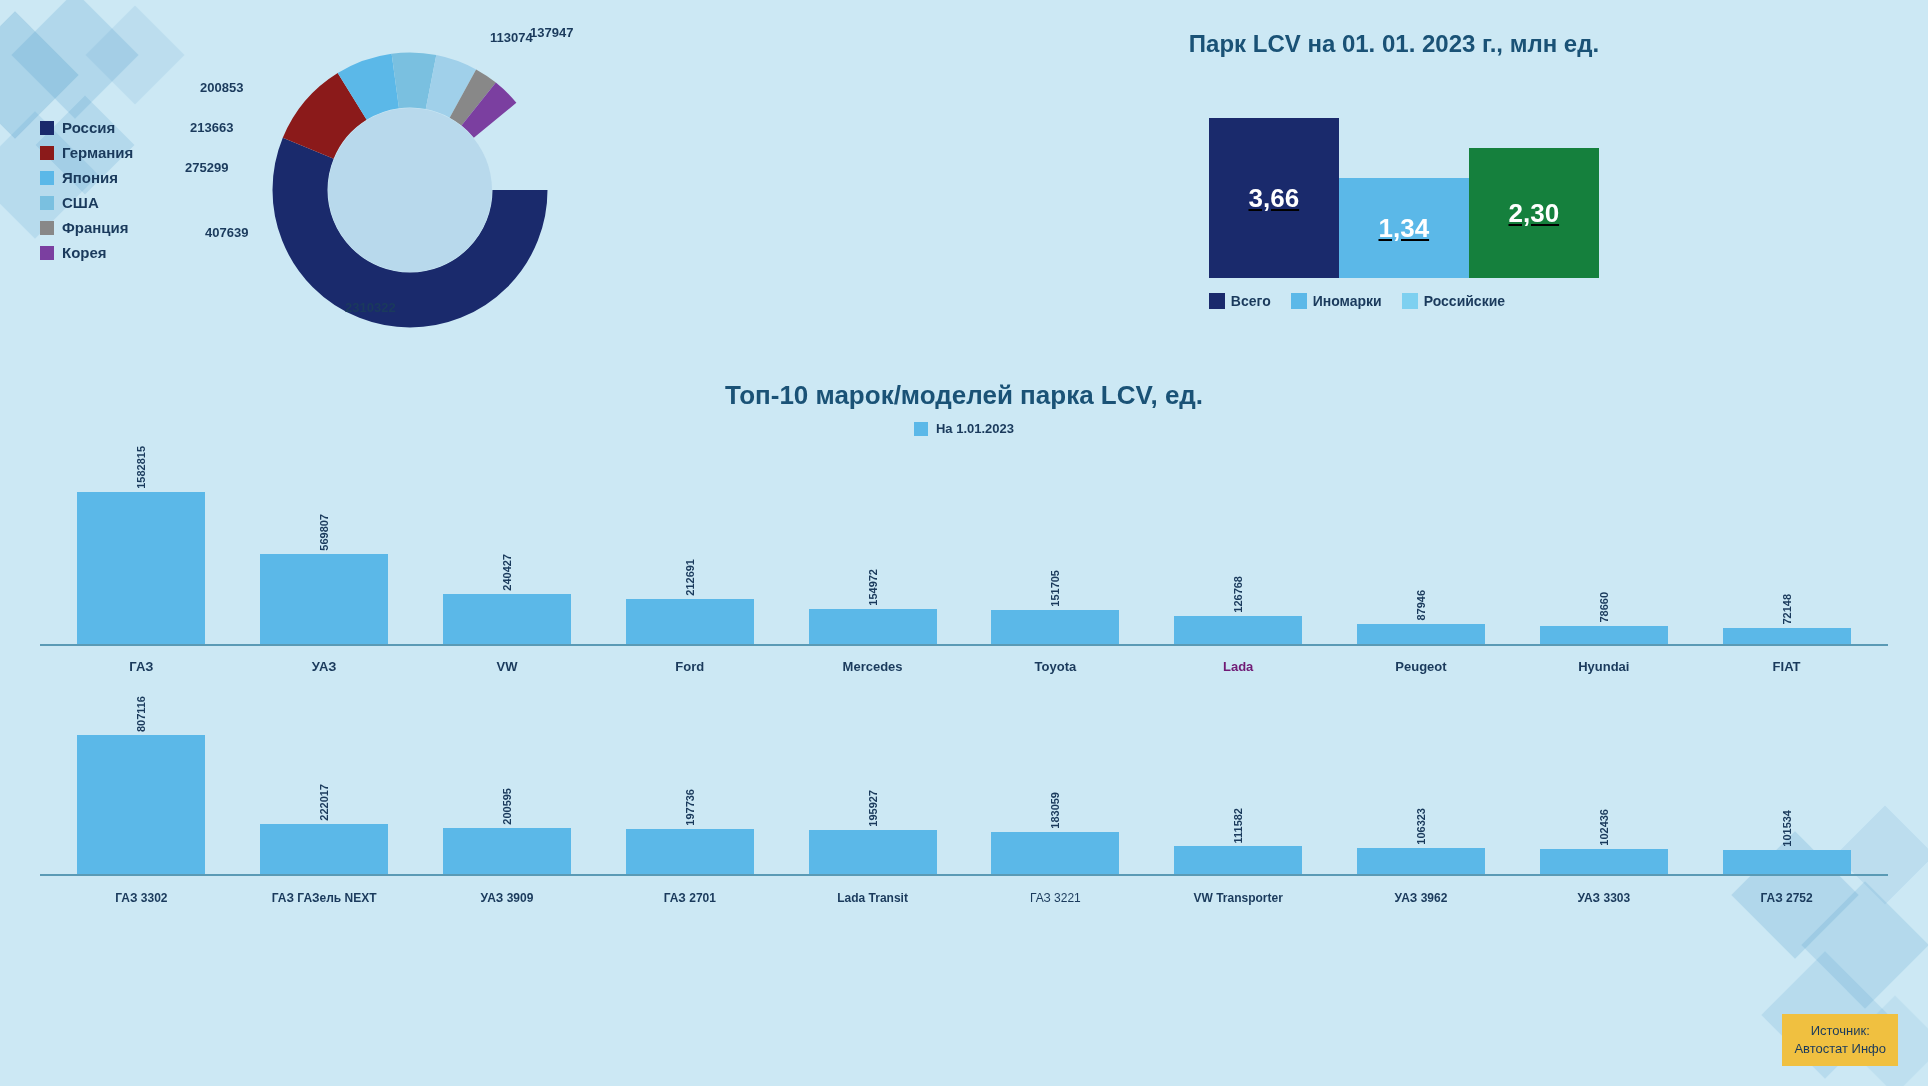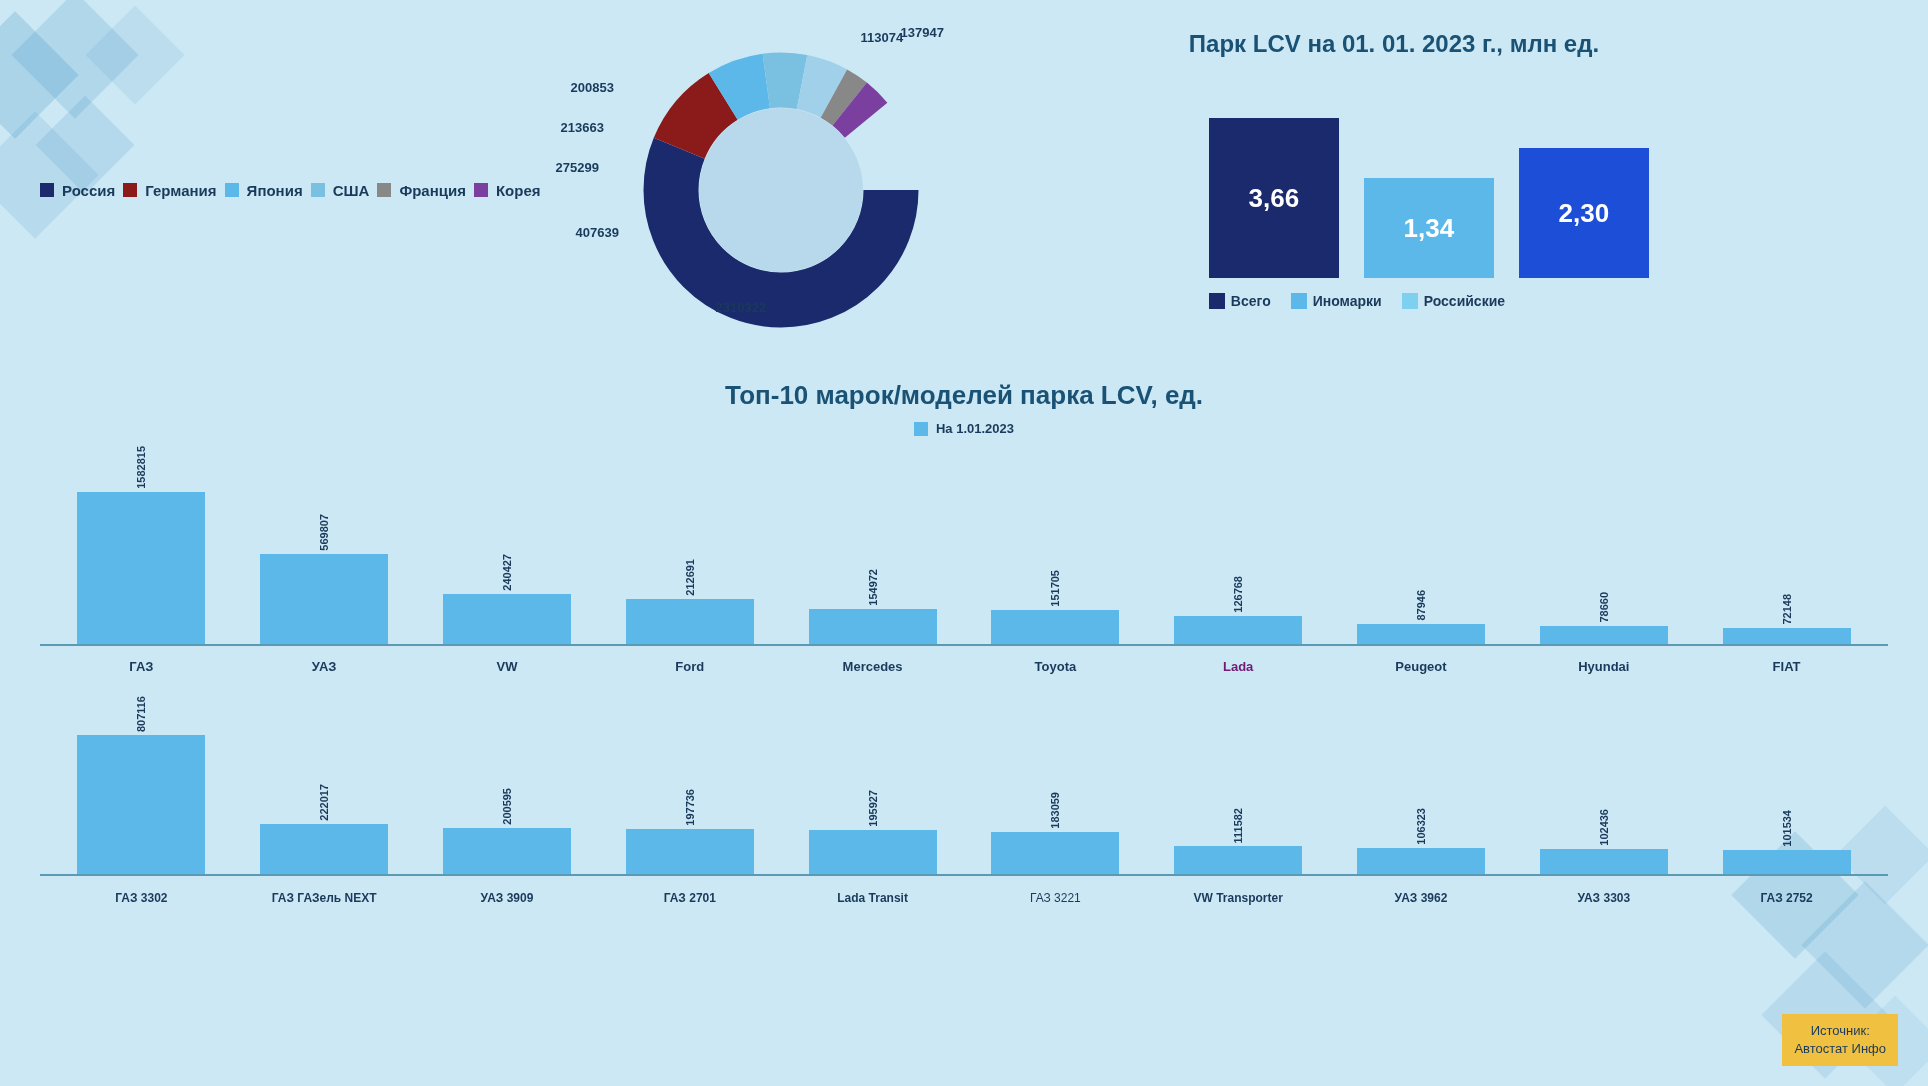--- a/index.html
+++ b/index.html
@@ -52,21 +52,21 @@
 
     
     .donut-area {
       display: flex;
       align-items: center;
       gap: 30px;
     }
 
     .legend {
       display: flex;
-      flex-direction: row;
+      flex-direction: column;
       gap: 8px;
       min-width: 130px;
     }
 
     .legend-item {
       display: flex;
       align-items: center;
       gap: 8px;
       font-size: 15px;
       color: #1a3a5c;
@@ -221,36 +221,36 @@
           <div style="position:absolute;top:270px;left:145px;font-size:13px;font-weight:bold;color:#1a3a5c;">2310322</div>
         </div>
       </div>
     </div>
 
     <div class="right-panel">
       <div class="section-title" style="font-size:24px;">
         Парк LCV на 01. 01. 2023 г., млн ед.
       </div>
 
-      <div style="display:flex;align-items:flex-end;gap:25px;height:200px;margin-top:20px;padding-left:20px;">
+      <div style="display:flex;align-items:flex-end;height:200px;margin-top:20px;padding-left:20px;text-decoration:underline;">
 
         <div style="display:flex;flex-direction:column;align-items:center;gap:0;">
           <div style="background:#1a2a6c;width:130px;height:160px;display:flex;align-items:center;justify-content:center;">
             <span style="color:white;font-size:26px;font-weight:bold;">3,66</span>
           </div>
         </div>
 
         <div style="display:flex;flex-direction:column;align-items:center;gap:0;">
           <div style="background:#5bb8e8;width:130px;height:100px;display:flex;align-items:center;justify-content:center;">
             <span style="color:white;font-size:26px;font-weight:bold;">1,34</span>
           </div>
         </div>
 
         <div style="display:flex;flex-direction:column;align-items:center;gap:0;">
-          <div style="background:#1d4ed8;width:130px;height:130px;display:flex;align-items:center;justify-content:center;">
+          <div style="background:#15803d;width:130px;height:130px;display:flex;align-items:center;justify-content:center;">
             <span style="color:white;font-size:26px;font-weight:bold;">2,30</span>
           </div>
         </div>
 
       </div>
 
       <div class="lcv-legend" style="margin-top:15px;padding-left:20px;">
         <div class="lcv-legend-item">
           <div class="lcv-legend-color" style="background:#1a2a6c;"></div>
           <span>Всего</span>

